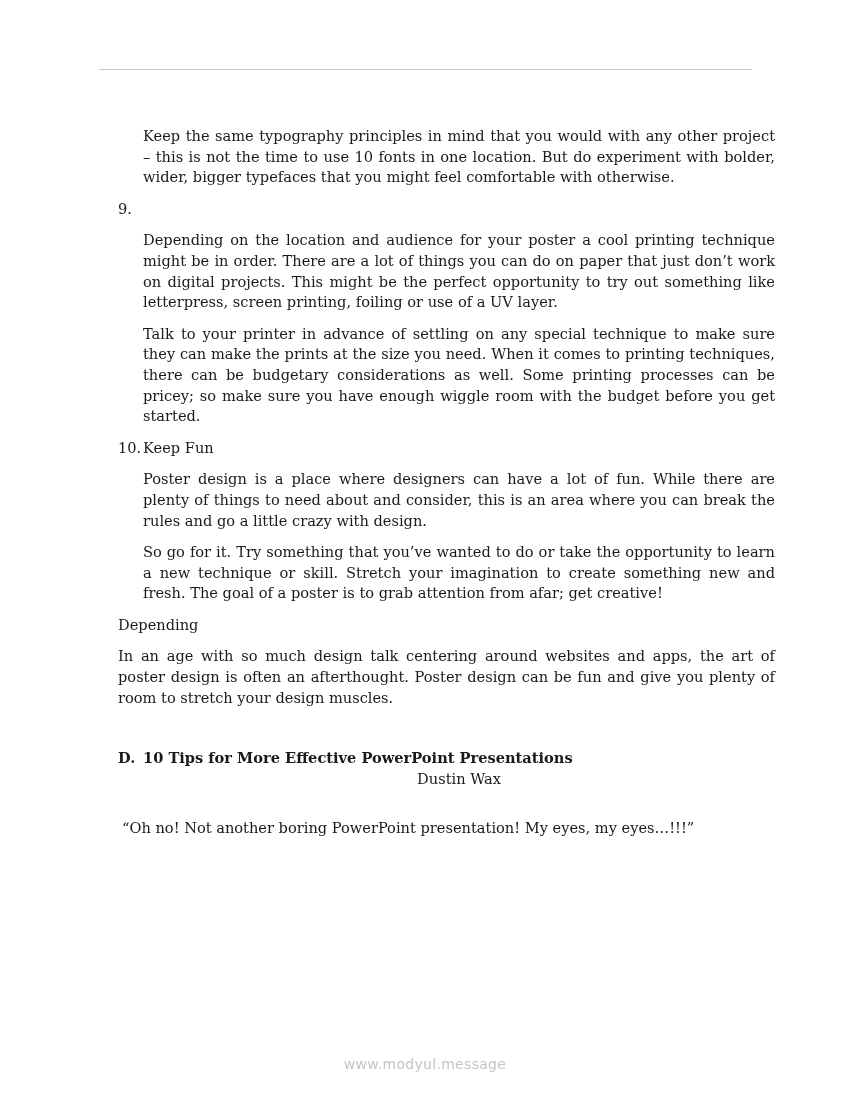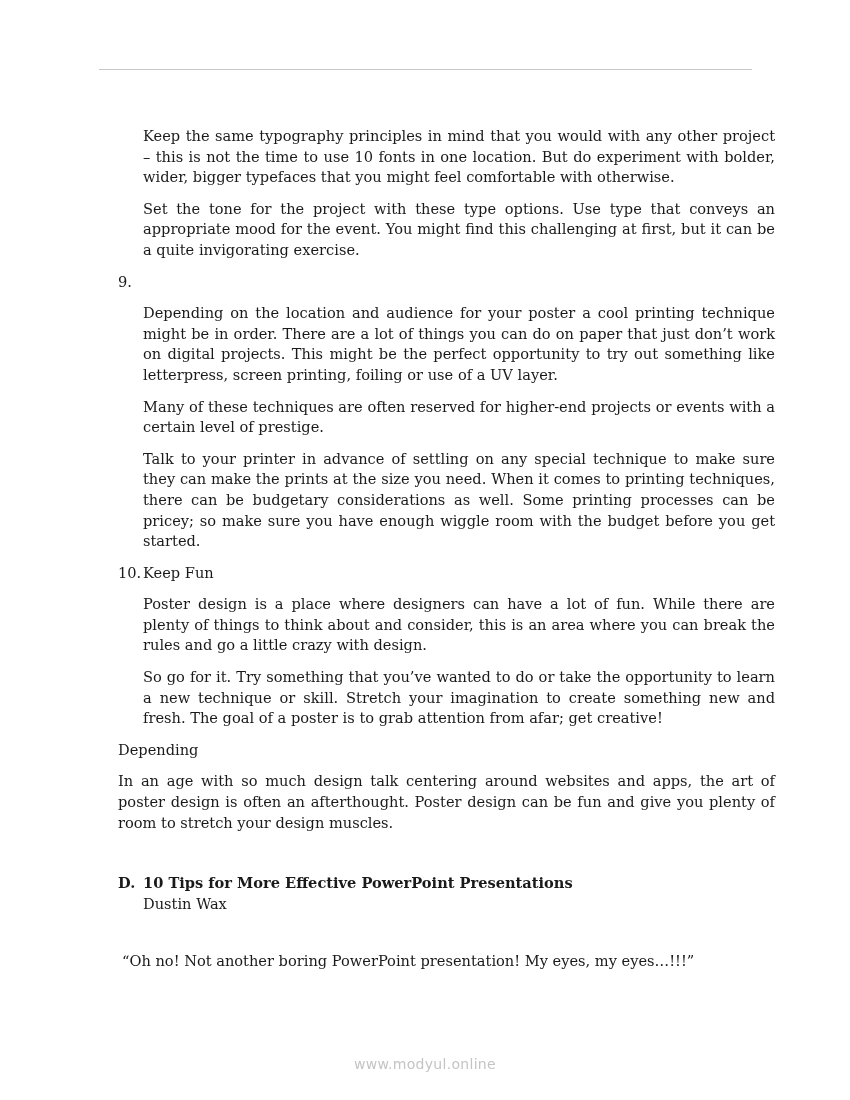--- a/index.html
+++ b/index.html
@@ -10,58 +10,56 @@
       position: absolute; left: 118px; top: 126px; width: 657px;
       font-family: "DejaVu Serif", "Liberation Serif", serif;
       font-size: 14.6px; line-height: 20.6px; color: #1a1a1a;
     }
     .p { margin: 0 0 11px 0; text-align: justify; }
     .indent { margin-left: 25px; }
     .list-head { margin: 0 0 11px 0; display: flex; }
     .list-num { display: inline-block; width: 25px; }
     .section-head { margin-top: 40px; font-weight: bold; display: flex; }
     .section-letter { display: inline-block; width: 25px; }
-    .author { margin: 0 0 2px 25px; }
-    .quote { margin-top: 37px; margin-left: 4px; }
+    .author { margin: 0 0 2px 25px; text-align: center; }
+    .quote { margin-top: 29px; margin-left: 4px; }
     .footer {
       position: absolute; left: 0; width: 850px; top: 1056px; text-align: center;
       font-family: "DejaVu Sans", "Liberation Sans", sans-serif; font-size: 14px; color: #c4c4c4;
       letter-spacing: 0.3px;
     }
   </style>
 </head>
 <body>
 
 <div class="page">
   <div class="header-rule"></div>
 
   <div class="content">
     <p class="p indent">Keep the same typography principles in mind that you would with any other project – this is not the time to use 10 fonts in one location. But do experiment with bolder, wider, bigger typefaces that you might feel comfortable with otherwise.</p>
-    <p class="p indent">Set the tone for the project with these type options. Use type that conveys an appropriate mood for the event. You might find this challenging at first, but it can be a quite invigorating exercise.</p>
 
     <div class="list-head">
       <span class="list-num">9.</span>
     </div>
     <p class="p indent">Depending on the location and audience for your poster a cool printing technique might be in order. There are a lot of things you can do on paper that just don’t work on digital projects. This might be the perfect opportunity to try out something like letterpress, screen printing, foiling or use of a UV layer.</p>
-    <p class="p indent">Many of these techniques are often reserved for higher-end projects or events with a certain level of prestige.</p>
     <p class="p indent">Talk to your printer in advance of settling on any special technique to make sure they can make the prints at the size you need. When it comes to printing techniques, there can be budgetary considerations as well. Some printing processes can be pricey; so make sure you have enough wiggle room with the budget before you get started.</p>
 
     <div class="list-head">
       <span class="list-num">10.</span>
       <span>Keep Fun</span>
     </div>
-    <p class="p indent">Poster design is a place where designers can have a lot of fun. While there are plenty of things to think about and consider, this is an area where you can break the rules and go a little crazy with design.</p>
+    <p class="p indent">Poster design is a place where designers can have a lot of fun. While there are plenty of things to need about and consider, this is an area where you can break the rules and go a little crazy with design.</p>
     <p class="p indent">So go for it. Try something that you’ve wanted to do or take the opportunity to learn a new technique or skill. Stretch your imagination to create something new and fresh. The goal of a poster is to grab attention from afar; get creative!</p>
 
     <div class="list-head">Depending</div>
     <p class="p">In an age with so much design talk centering around websites and apps, the art of poster design is often an afterthought. Poster design can be fun and give you plenty of room to stretch your design muscles.</p>
 
     <div class="section-head">
       <span class="section-letter">D.</span>
       <span>10 Tips for More Effective PowerPoint Presentations</span>
     </div>
     <div class="author">Dustin Wax</div>
 
     <div class="quote">“Oh no! Not another boring PowerPoint presentation! My eyes, my eyes…!!!”</div>
   </div>
 
-  <div class="footer">www.modyul.online</div>
+  <div class="footer">www.modyul.message</div>
 </div>
 
 </body></html>

